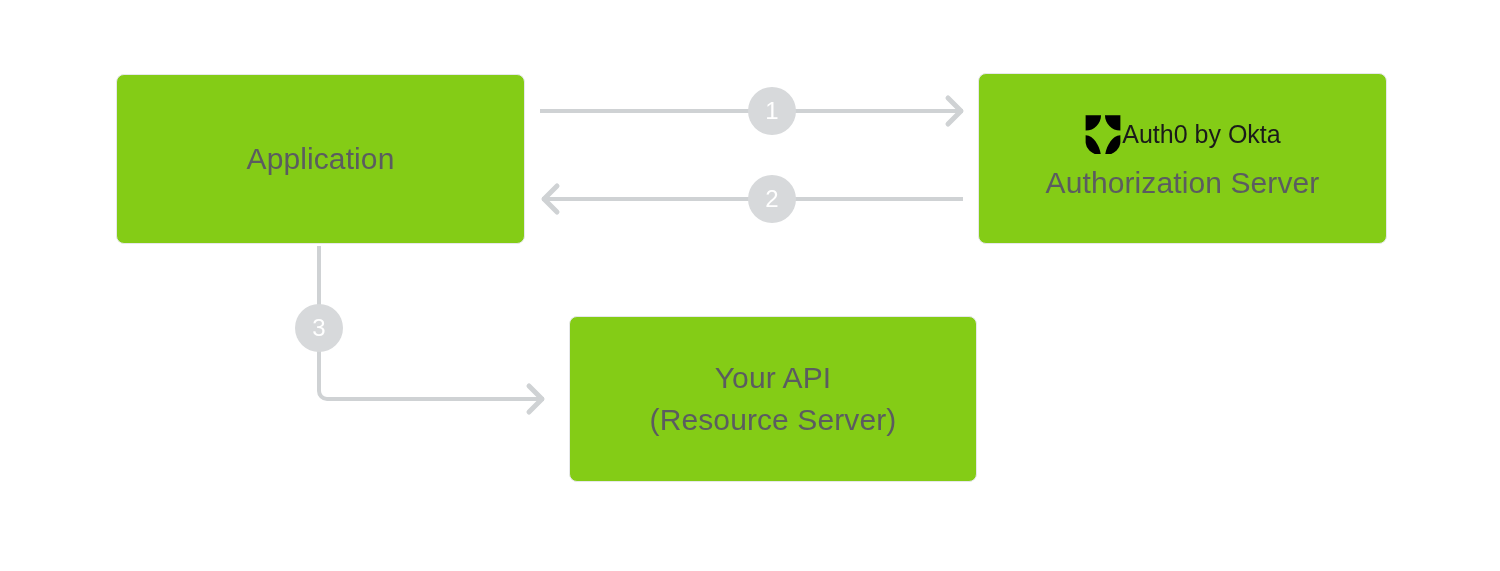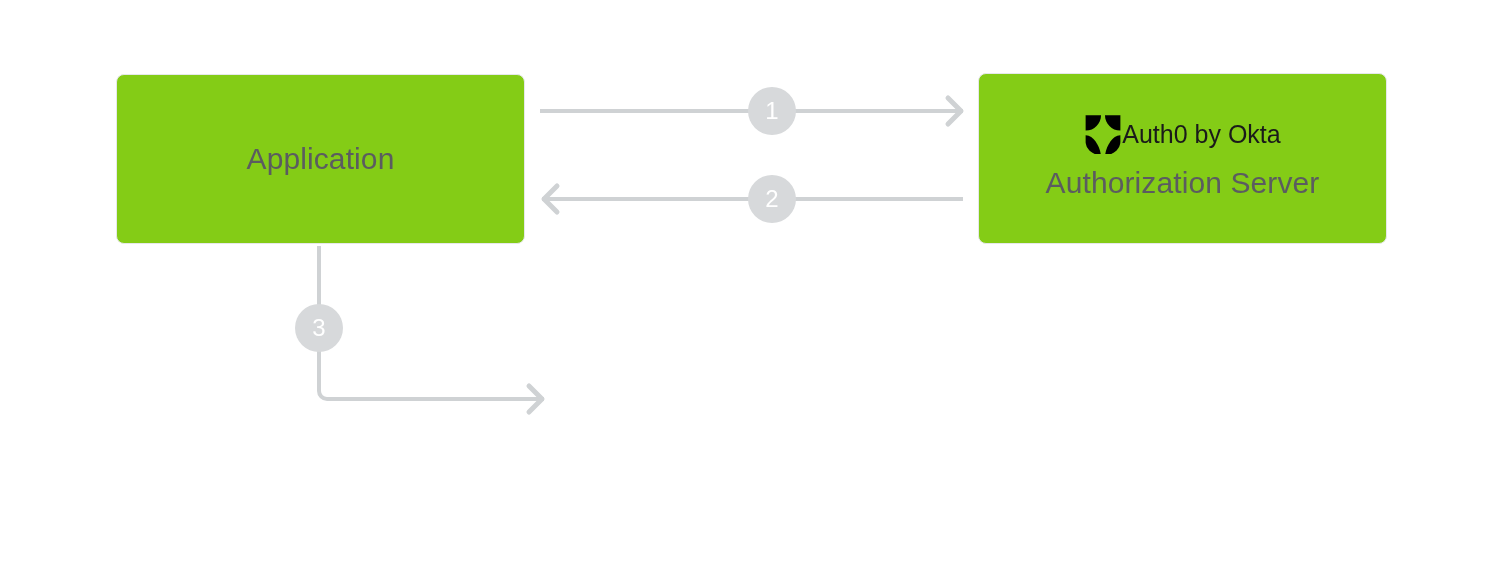--- a/index.html
+++ b/index.html
@@ -126,20 +126,24 @@
         <path fill="#000000" d="M1.6 1.2 h15.4 v0.2 C17 9.6 10.2 16.4 1.9 16.6 H1.6 Z"></path>
         <path fill="#000000" d="M36.4 1.2 H21 v0.2 c0 8.2 6.8 15 15.1 15.2 h0.3 Z"></path>
         <path fill="#000000" d="M1.9 21.2 H1.6 v6.1 c0 4.6 2.5 8.9 6.5 11.2 l8.9 5.1 v-0.4 C17 34.4 10.3 21.4 1.9 21.2 Z"></path>
         <path fill="#000000" d="M36.1 21.2 h0.3 v6.1 c0 4.6-2.5 8.9-6.5 11.2 l-8.9 5.1 v-0.4 C21 34.4 27.7 21.4 36.1 21.2 Z"></path>
       </svg>
       <div class="brand-name">Auth0 by Okta</div>
     </div>
     <div class="node-line">Authorization Server</div>
   </div>
 
+  <div class="node" id="node-yourapi">
+    <div class="node-line">Your API</div>
+    <div class="node-line">(Resource Server)</div>
+  </div>
 
   <div class="step-badge" id="step-badge-1">
     <span>1</span>
   </div>
 
   <div class="step-badge" id="step-badge-2">
     <span>2</span>
   </div>
 
   <div class="step-badge" id="step-badge-3">

